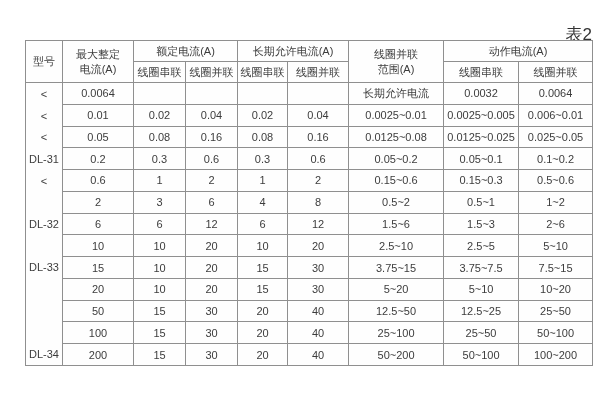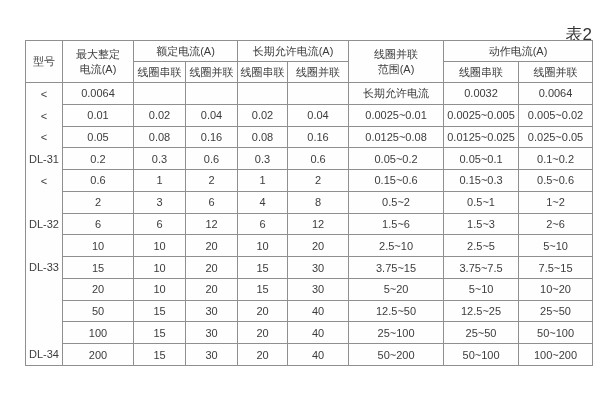--- a/index.html
+++ b/index.html
@@ -124,21 +124,21 @@
       <td>0.0064</td>
     </tr>
     <tr>
       <td>0.01</td>
       <td>0.02</td>
       <td>0.04</td>
       <td>0.02</td>
       <td>0.04</td>
       <td>0.0025~0.01</td>
       <td>0.0025~0.005</td>
-      <td>0.005~0.02</td>
+      <td>0.006~0.01</td>
     </tr>
     <tr>
       <td>0.05</td>
       <td>0.08</td>
       <td>0.16</td>
       <td>0.08</td>
       <td>0.16</td>
       <td>0.0125~0.08</td>
       <td>0.0125~0.025</td>
       <td>0.025~0.05</td>

